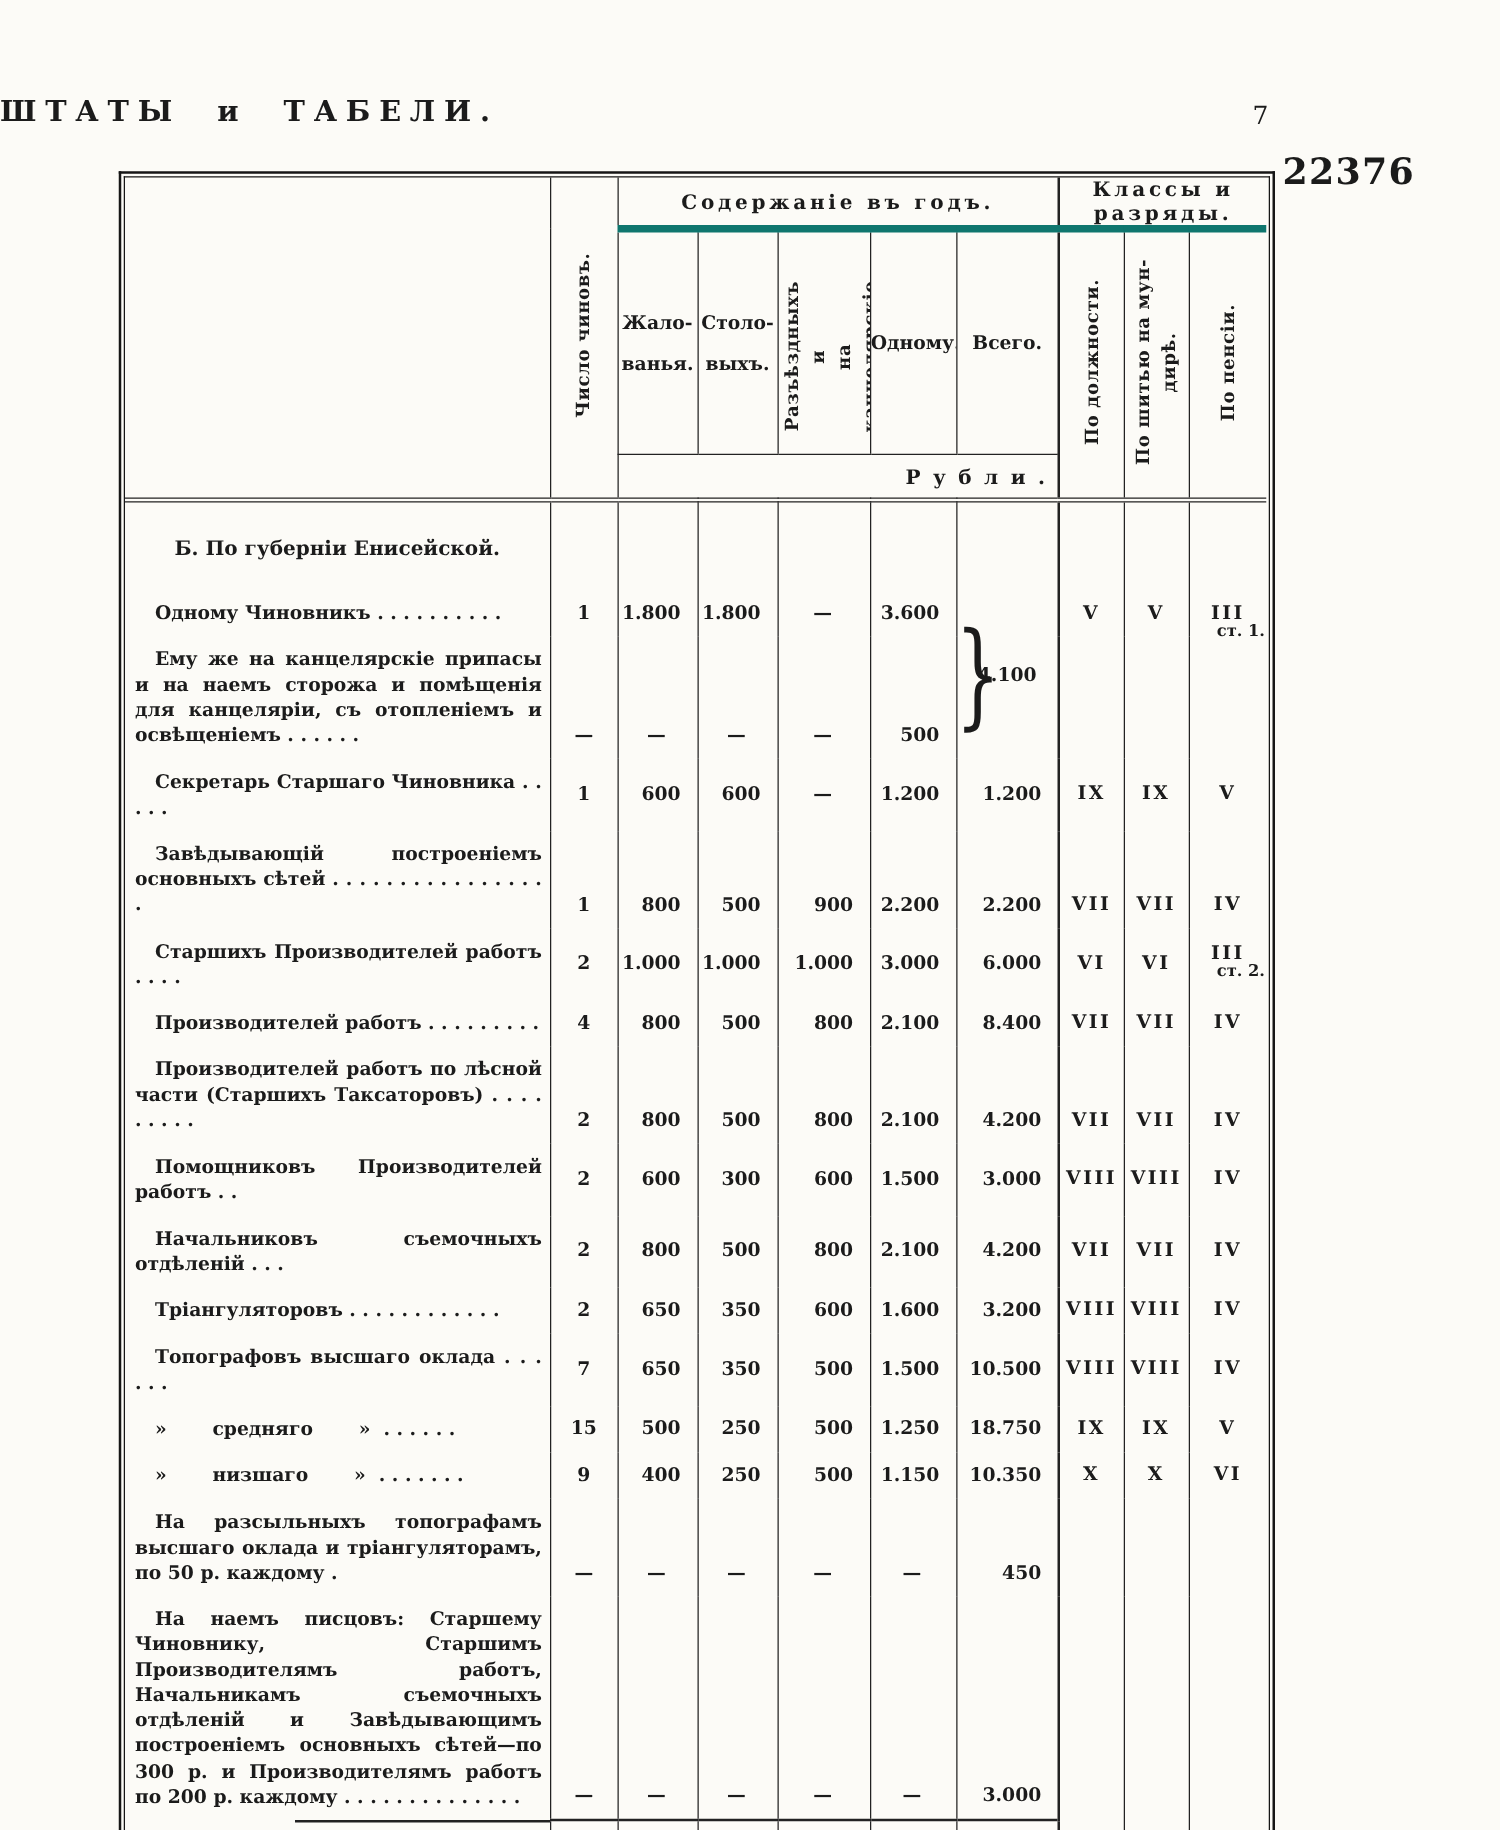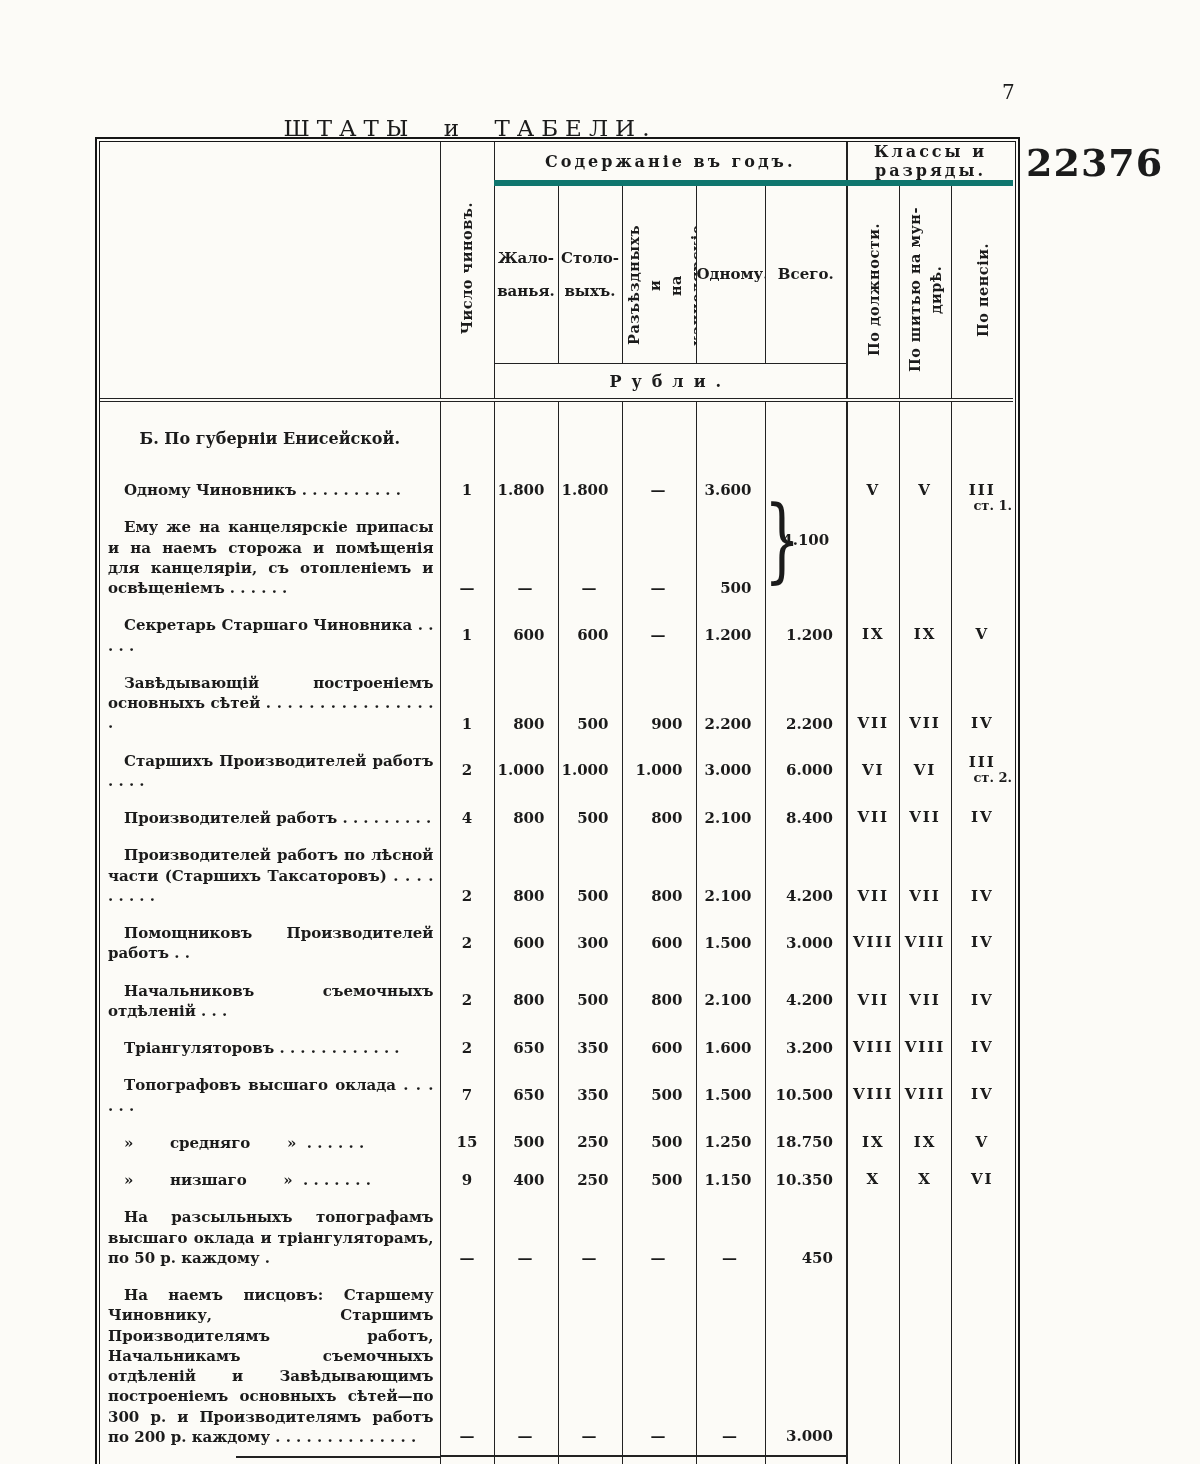--- a/index.html
+++ b/index.html
@@ -2,46 +2,46 @@
 <html><head>
 <meta charset="utf-8">
 <style>
   html,body{margin:0;padding:0;}
   .page{
     position:relative;width:1200px;height:1464px;background:#fcfbf7;
     color:#1b1b1b;font-family:"DejaVu Serif",serif;overflow:hidden;
   }
   
   .page-title{
-    position:absolute;top:76px;left:0;width:940px;text-align:center;
-    font-size:23px;font-weight:400;letter-spacing:7px;word-spacing:14px;margin-top:39px;
+    position:absolute;top:76px;left:0;width:940px;text-align:left;
+    font-size:23px;font-weight:700;letter-spacing:7px;word-spacing:14px;
   }
   .page-number{position:absolute;top:80px;left:1002px;font-size:20px;font-weight:400;}
-  .doc-number{position:absolute;top:140px;left:1026px;font-size:38px;font-weight:700;letter-spacing:1px;}
+  .doc-number{position:absolute;top:120px;left:1026px;font-size:29px;font-weight:700;letter-spacing:1px;}
   
   .frame{
     position:absolute;left:95px;top:137px;width:925px;height:1345px;
     box-sizing:border-box;border:2px solid #161616;border-bottom:none;
   }
   .frame::before{
     content:"";position:absolute;left:2px;right:2px;top:2px;bottom:0;
     border:1px solid #161616;border-bottom:none;pointer-events:none;
   }
   table.staff{
     border-collapse:collapse;table-layout:fixed;width:913px;margin:3px 0 0 3px;
     font-weight:700;font-size:15px;color:#1b1b1b;
   }
   td,th{border-left:1px solid #222;padding:0;overflow:hidden;}
   td.first,th.first{border-left:none;}
   th{font-weight:700;}
   .group-bl{border-left:2px solid #222;}
   
   th.h-group{height:38px;font-size:16px;letter-spacing:3px;border-bottom:6px solid #0f766e;text-align:center;}
   th.h-sub{height:132px;border-bottom:1px solid #222;text-align:center;vertical-align:middle;white-space:pre-line;line-height:2.2;}
-  th.h-rub{height:34px;text-align:center;letter-spacing:10px;font-size:16px;}
+  th.h-rub{height:34px;text-align:right;letter-spacing:10px;font-size:16px;}
   th.hdr-bottom{border-bottom:4px double #222;}
   .vtext{
     writing-mode:vertical-rl;transform:rotate(180deg);display:inline-block;
     white-space:pre-line;line-height:1.45;font-size:14.5px;letter-spacing:.5px;max-height:190px;
   }
   th.h-vert{text-align:center;vertical-align:middle;}
   
   td{vertical-align:middle;}
   tr.vbottom td{vertical-align:bottom;}
   td.label{

